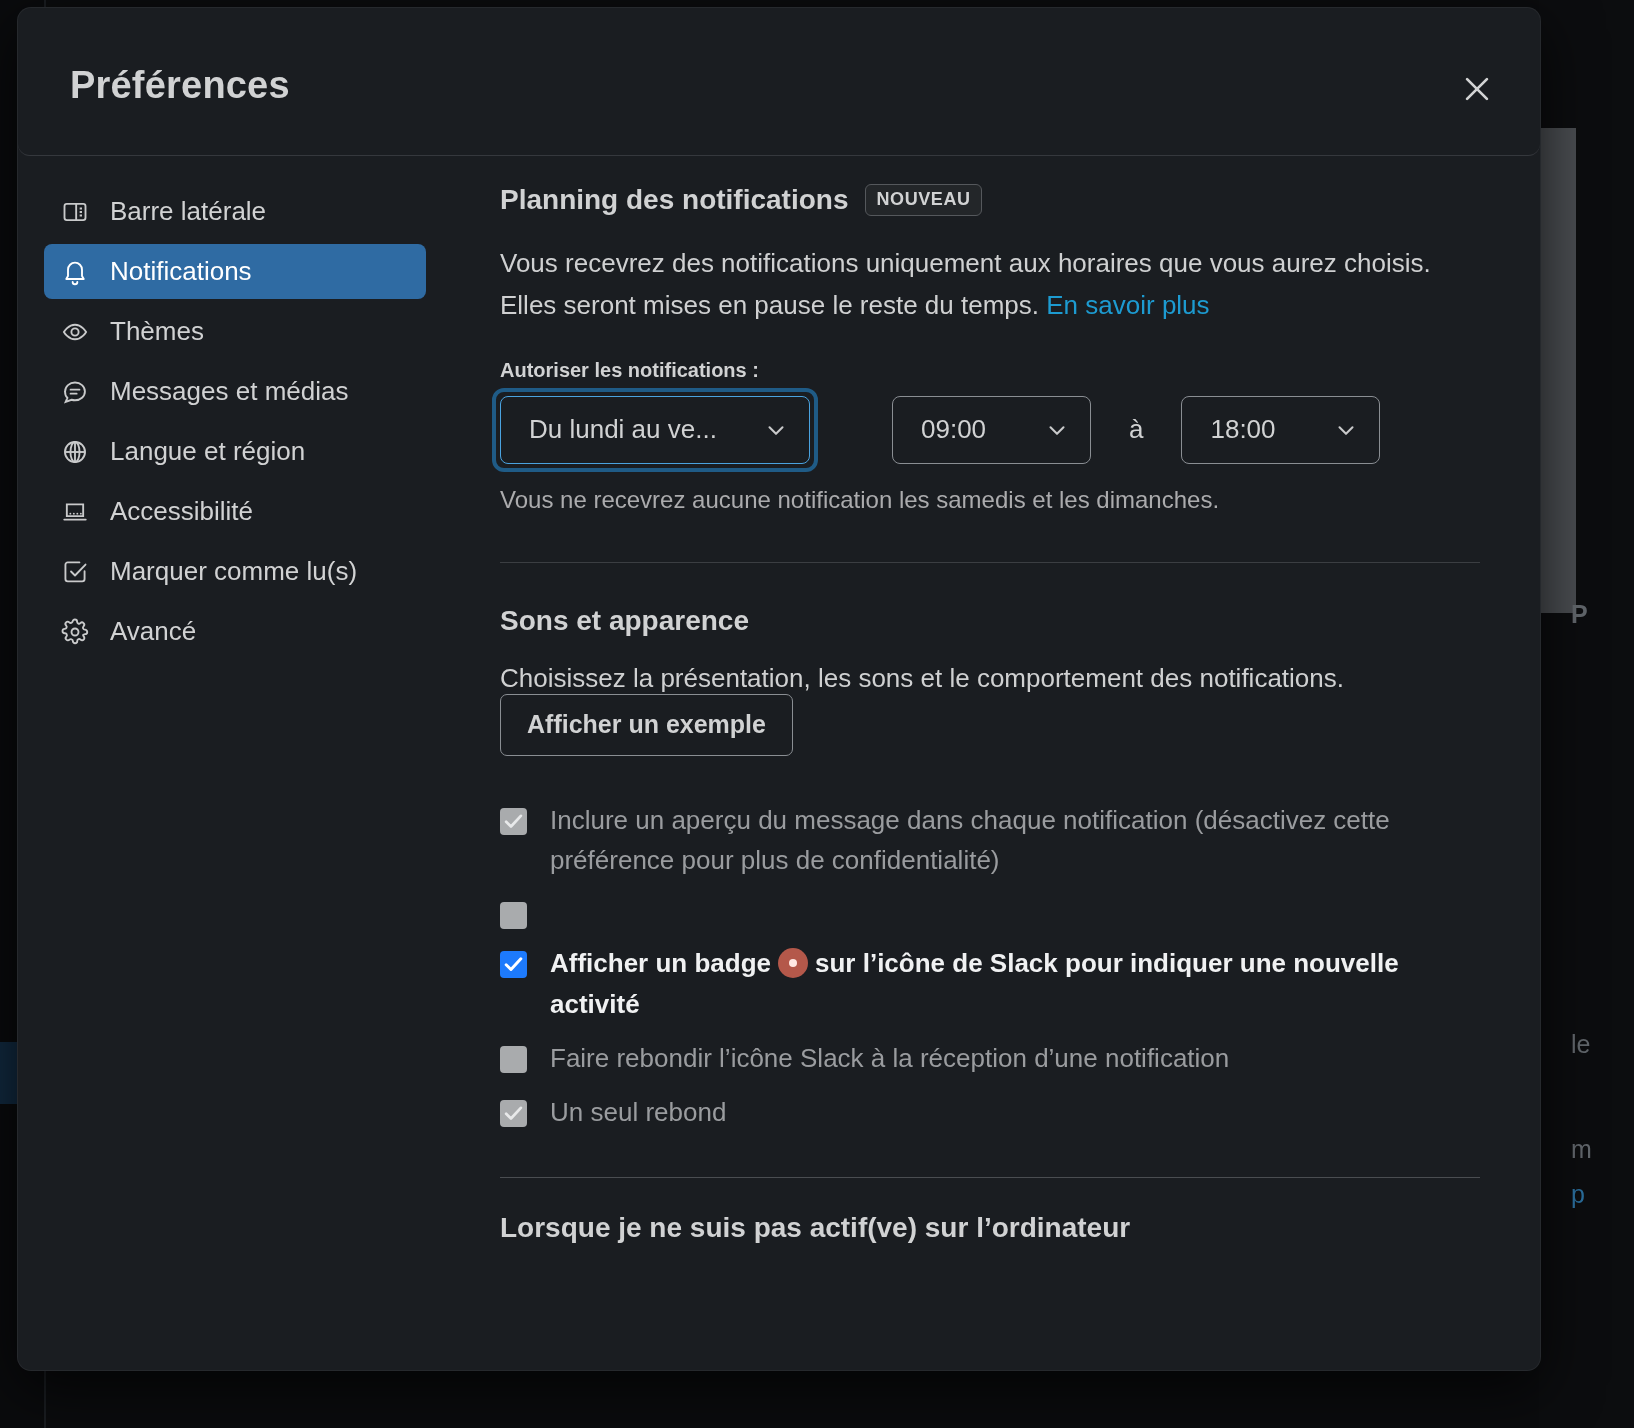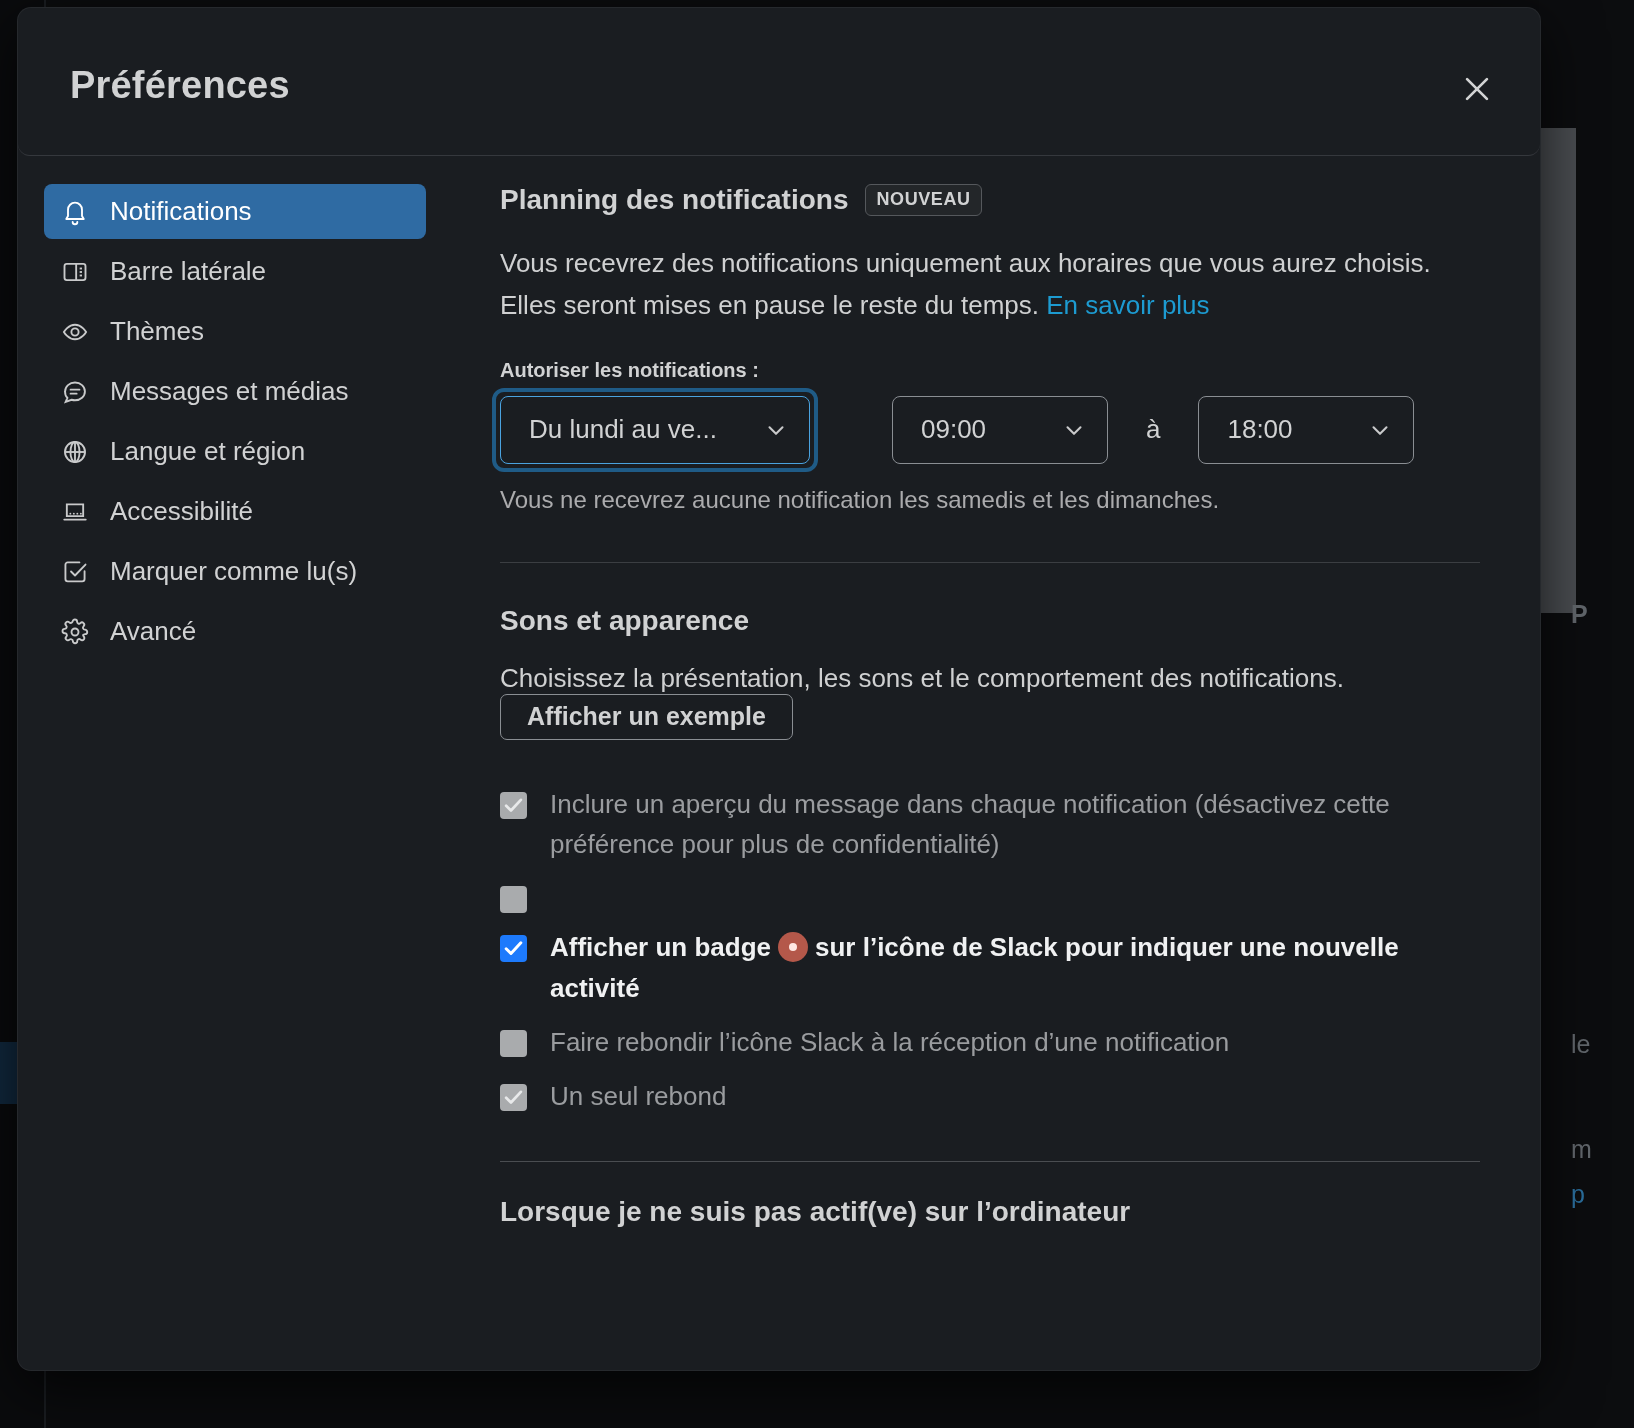--- a/index.html
+++ b/index.html
@@ -216,21 +216,21 @@
     font-size: 26px;
     display: flex;
     align-items: center;
     justify-content: space-between;
     padding: 0 20px 0 28px;
     cursor: pointer;
     white-space: nowrap;
   }
   .select-wrap.focused .select-box { border-color: #4aa3e0; }
   .select-day   { width: 310px; }
-  .select-time  { width: 216px; }
+  .select-time  { width: 199px; }
   .select-caret { margin-left: 24px; display: flex; align-items: center; }
   .range-sep {
     font-size: 26px;
     color: #d1d2d3;
     margin: 0 22px;
   }
   .gap-before-time { margin-left: 62px; }
 
   .helper-text {
     font-size: 24px;
@@ -249,21 +249,21 @@
     font-weight: 700;
     color: #d1d2d3;
     margin-bottom: 26px;
   }
   .subsection-desc {
     font-size: 26px;
     color: #cfd0d1;
   }
 
   .btn-outline {
-    height: 46px;
+    height: 62px;
     padding: 0 26px;
     border: 1px solid #8a8e93;
     border-radius: 7px;
     background: transparent;
     color: #d1d2d3;
     font-size: 25px;
     font-weight: 700;
     font-family: "Liberation Sans", sans-serif;
     cursor: pointer;
     text-align: center;
@@ -354,41 +354,41 @@
         <line x1="5" y1="5" x2="19" y2="19"></line>
         <line x1="19" y1="5" x2="5" y2="19"></line>
       </svg>
     </button>
   </div>
 
   <div class="dialog-body">
 
     <nav class="prefs-sidebar">
 
-      <div class="nav-item selected">
-        <span class="nav-icon">
-          <svg width="28" height="28" viewBox="0 0 24 24" fill="none" stroke="#ffffff" stroke-width="1.6" stroke-linecap="round" stroke-linejoin="round">
-            <path d="M18 15.5V10a6 6 0 10-12 0v5.5L4.5 18h15L18 15.5z"></path>
-            <path d="M10 20.5a2 2 0 004 0"></path>
-          </svg>
-        </span>
-        <span class="nav-label">Notifications</span>
-      </div>
-
       <div class="nav-item">
         <span class="nav-icon">
           <svg width="28" height="28" viewBox="0 0 24 24" fill="none" stroke="#c9cacb" stroke-width="1.6">
             <rect x="3" y="5" width="18" height="14" rx="2"></rect>
             <line x1="13" y1="5" x2="13" y2="19"></line>
             <line x1="16" y1="9" x2="18" y2="9"></line>
             <line x1="16" y1="12" x2="18" y2="12"></line>
             <line x1="16" y1="15" x2="18" y2="15"></line>
           </svg>
         </span>
         <span class="nav-label">Barre latérale</span>
+      </div>
+
+      <div class="nav-item selected">
+        <span class="nav-icon">
+          <svg width="28" height="28" viewBox="0 0 24 24" fill="none" stroke="#ffffff" stroke-width="1.6" stroke-linecap="round" stroke-linejoin="round">
+            <path d="M18 15.5V10a6 6 0 10-12 0v5.5L4.5 18h15L18 15.5z"></path>
+            <path d="M10 20.5a2 2 0 004 0"></path>
+          </svg>
+        </span>
+        <span class="nav-label">Notifications</span>
       </div>
 
       <div class="nav-item">
         <span class="nav-icon">
           <svg width="28" height="28" viewBox="0 0 24 24" fill="none" stroke="#c9cacb" stroke-width="1.6">
             <path d="M2.5 12S6 5.8 12 5.8 21.5 12 21.5 12 18 18.2 12 18.2 2.5 12 2.5 12z"></path>
             <circle cx="12" cy="12" r="3.1"></circle>
           </svg>
         </span>
         <span class="nav-label">Thèmes</span>

